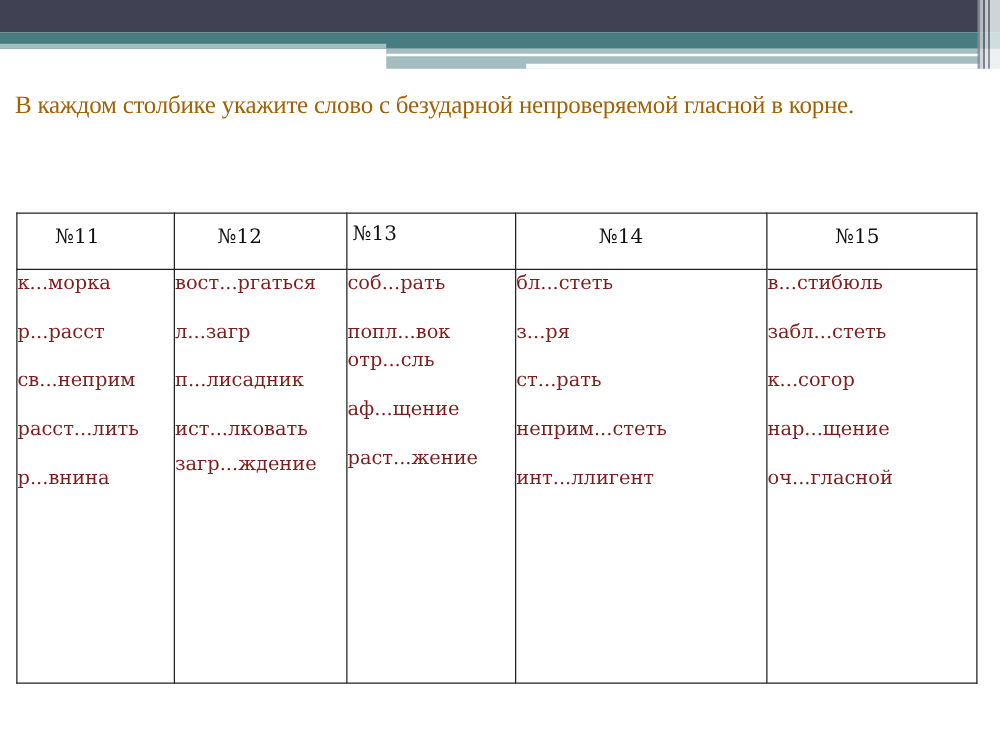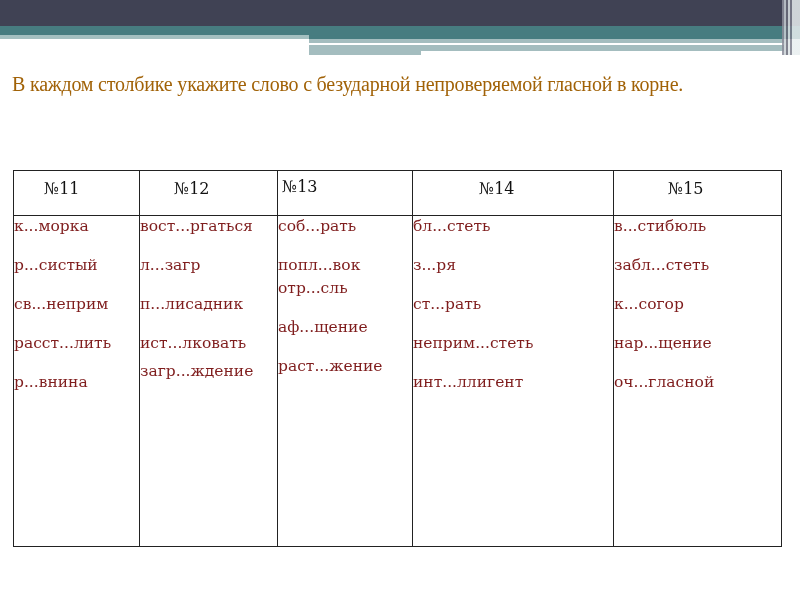--- a/index.html
+++ b/index.html
@@ -56,21 +56,21 @@
     <th>
           <span class="hd" style="padding-left:66px">№14</span>
         </th>
     <th>
           <span class="hd" style="padding-left:54px">№15</span>
         </th>
   </tr>
   <tr>
     <td class="col">
       <div class="w">к...морка</div>
-      <div class="w">р...систый</div>
+      <div class="w">р...расст</div>
       <div class="w">св...неприм</div>
       <div class="w">расст...лить</div>
       <div class="w">р...внина</div>
     </td>
     <td class="col">
       <div class="w">вост...ргаться</div>
       <div class="w">л...загр</div>
       <div class="w">п...лисадник</div>
       <div class="w" style="height:28px">ист...лковать</div>
       <div class="w">загр...ждение</div>

